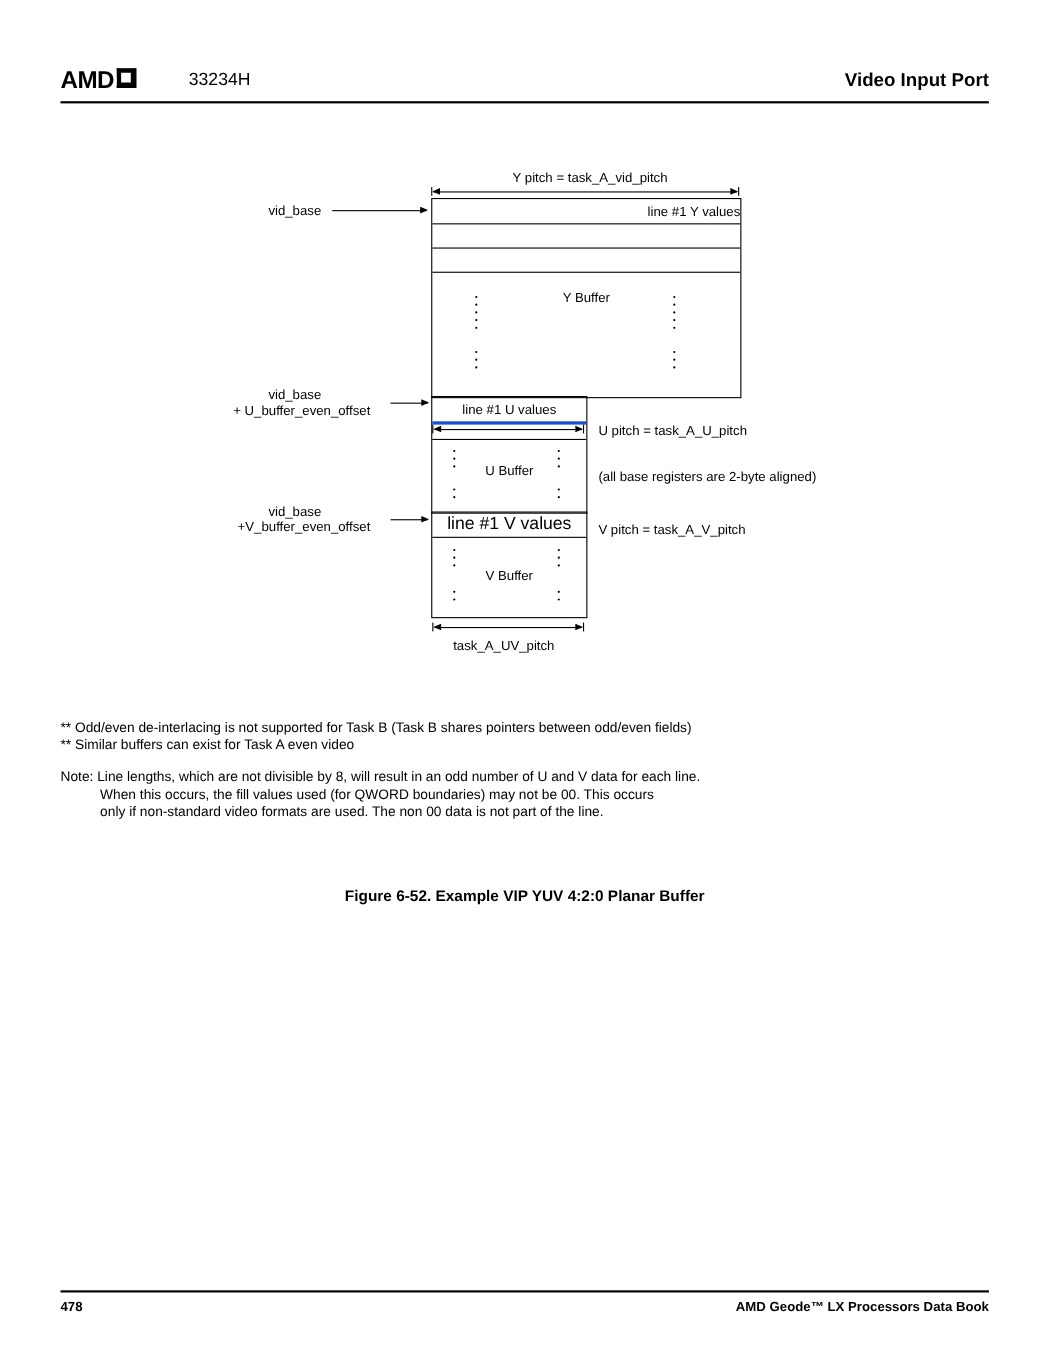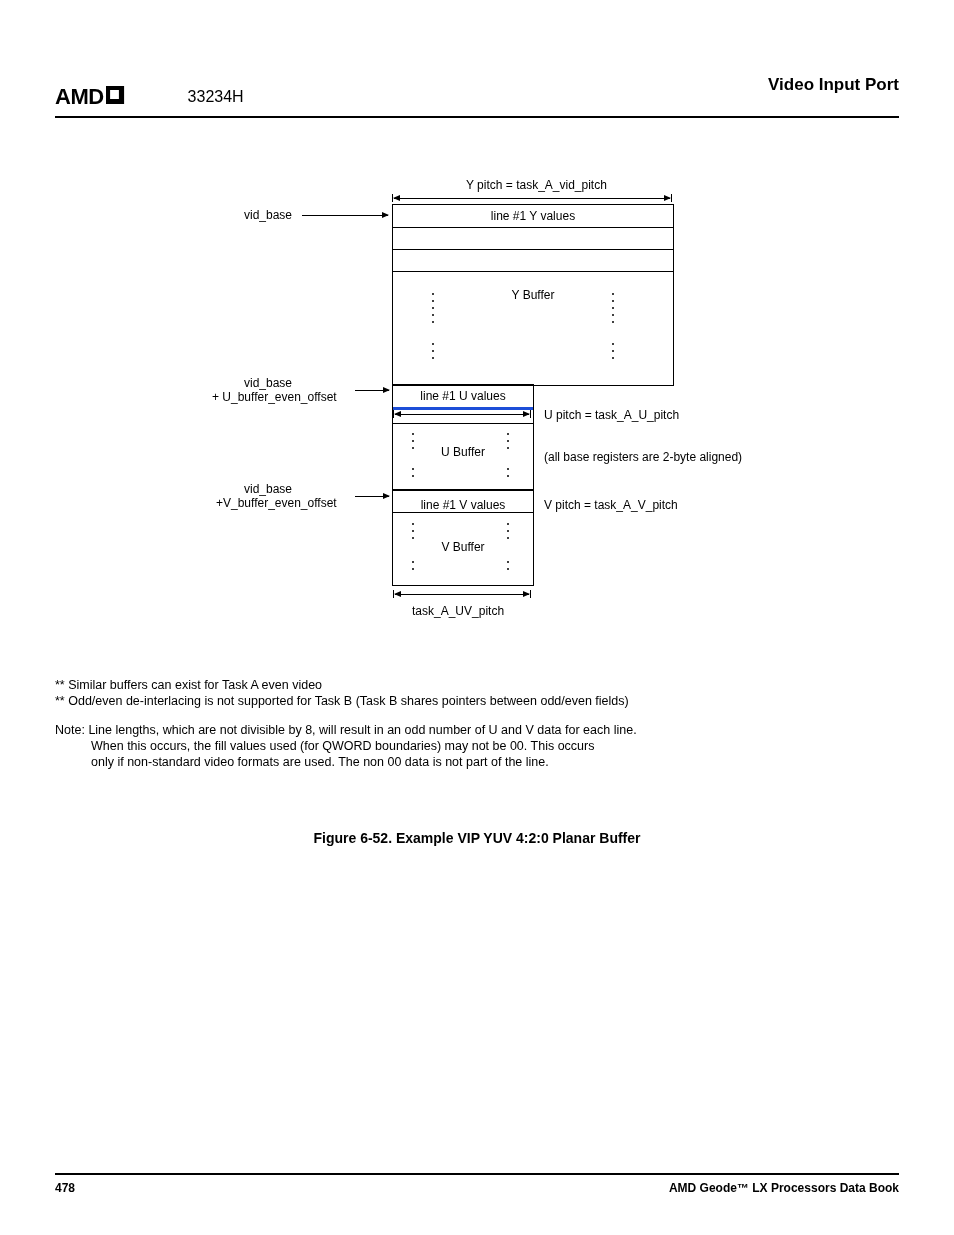--- a/index.html
+++ b/index.html
@@ -21,22 +21,21 @@
     display: flex;
     align-items: center;
     justify-content: space-between;
     border-bottom: 2px solid #000;
     padding-bottom: 6px;
     margin-bottom: 60px;
   }
   .header-left {
     display: flex;
     align-items: center;
-    gap: 60px;
-    margin-top: 24px;
+    gap: 44px;
   }
   .logo-text {
     font-weight: bold;
     font-size: 22px;
     letter-spacing: -0.5px;
     display: flex;
     align-items: center;
   }
   .logo-arrow {
     display: inline-block;
@@ -50,40 +49,40 @@
     position: relative;
     height: 440px;
   }
   .lbl { position: absolute; font-size: 12px; white-space: nowrap; }
   .y-box {
     position: absolute;
     left: 280px; top: 26px;
     width: 280px; height: 180px;
     border: 1px solid #000;
   }
-  .y-box .row1 { position: absolute; left:0; right:0; top:0; height:22px; border-bottom:1px solid #000; display:flex; align-items:center; justify-content:center; font-size:12px;}
+  .y-box .row1 { position: absolute; left:0; right:0; top:0; height:22px; border-bottom:1px solid #000; display:flex; align-items:center; justify-content:flex-end; font-size:12px;}
   .y-box .row2 { position: absolute; left:0; right:0; top:22px; height:22px; border-bottom:1px solid #000;}
   .y-box .row3 { position: absolute; left:0; right:0; top:44px; height:22px; border-bottom:1px solid #000;}
   .y-box .buf-lbl { position:absolute; left:0; right:0; top:50%; transform:translateY(-50%); text-align:center; font-size:12px;}
   .u-box {
     position: absolute;
     left: 280px; top: 206px;
     width: 140px; height: 105px;
     border: 1px solid #000;
   }
   .u-box .row1 { position:absolute; left:0; right:0; top:0; height:22px; border-bottom:3px solid #1d4ed8; display:flex; align-items:center; justify-content:center; font-size:12px;}
   .u-box .row2 { position:absolute; left:0; right:0; top:22px; height:16px; border-bottom:1px solid #000;}
   .u-box .buf-lbl { position:absolute; left:0; right:0; top:60px; text-align:center; font-size:12px;}
   .v-box {
     position: absolute;
     left: 280px; top: 311px;
     width: 140px; height: 95px;
     border: 1px solid #000;
   }
-  .v-box .row1 { position:absolute; left:0; right:0; top:0; height:22px; border-bottom:1px solid #000; display:flex; align-items:flex-end; justify-content:center; font-size:12px;}
+  .v-box .row1 { position:absolute; left:0; right:0; top:0; height:22px; border-bottom:1px solid #000; display:flex; align-items:center; justify-content:center; font-size:16px;}
   .v-box .buf-lbl { position:absolute; left:0; right:0; top:50px; text-align:center; font-size:12px;}
 
   .arrow-h { position:absolute; height:1px; background:#000; }
   .arrow-h::before, .arrow-h::after { content:""; position:absolute; top:-3px; width:0; height:0; border-top:3.5px solid transparent; border-bottom:3.5px solid transparent;}
   .arrow-h.head-right::after { right:-1px; border-left:7px solid #000; }
   .arrow-h.both::before { left:-1px; border-right:7px solid #000; }
   .arrow-h.both::after  { right:-1px; border-left:7px solid #000; }
   .tick { position:absolute; width:1px; height:8px; background:#000; }
 
   .vdots { position:absolute; width:2px; }
@@ -251,22 +250,22 @@
       </div>
 
     <div class="arrow-h both" style="left:283px; top:416px; width:134px;"></div>
     <div class="tick" style="left:281px; top:412px;"></div>
     <div class="tick" style="left:418px; top:412px;"></div>
     <span class="lbl" style="left:300px; top:426px;">task_A_UV_pitch</span>
 
   </div>
 
   <div class="notes">
+    <p>** Odd/even de-interlacing is not supported for Task B (Task B shares pointers between odd/even fields)</p>
     <p>** Similar buffers can exist for Task A even video</p>
-    <p>** Odd/even de-interlacing is not supported for Task B (Task B shares pointers between odd/even fields)</p>
     <div class="note-block">
       <p>
         <span>Note:</span>
         <span>Line lengths, which are not divisible by 8, will result in an odd number of U and V data for each line.</span>
       </p>
       <div class="note-body">
         <p>When this occurs, the fill values used (for QWORD boundaries) may not be 00. This occurs</p>
         <p>only if non-standard video formats are used. The non 00 data is not part of the line.</p>
       </div>
     </div>

